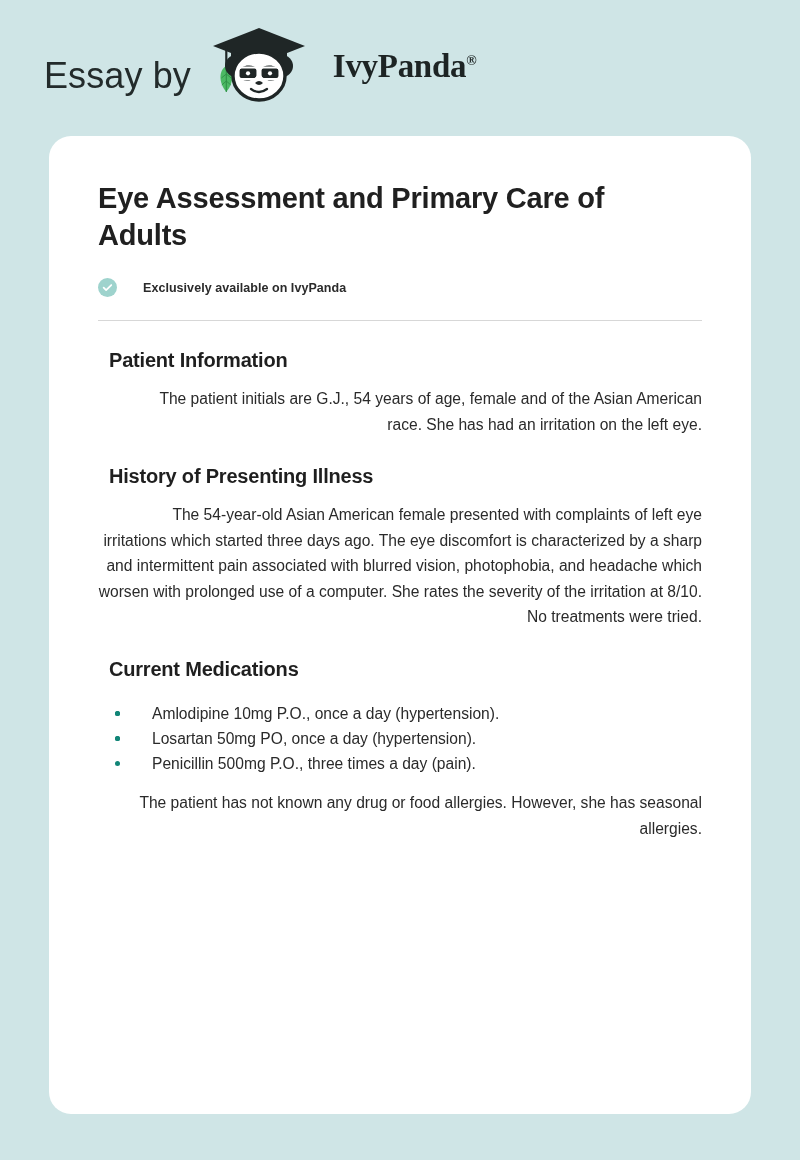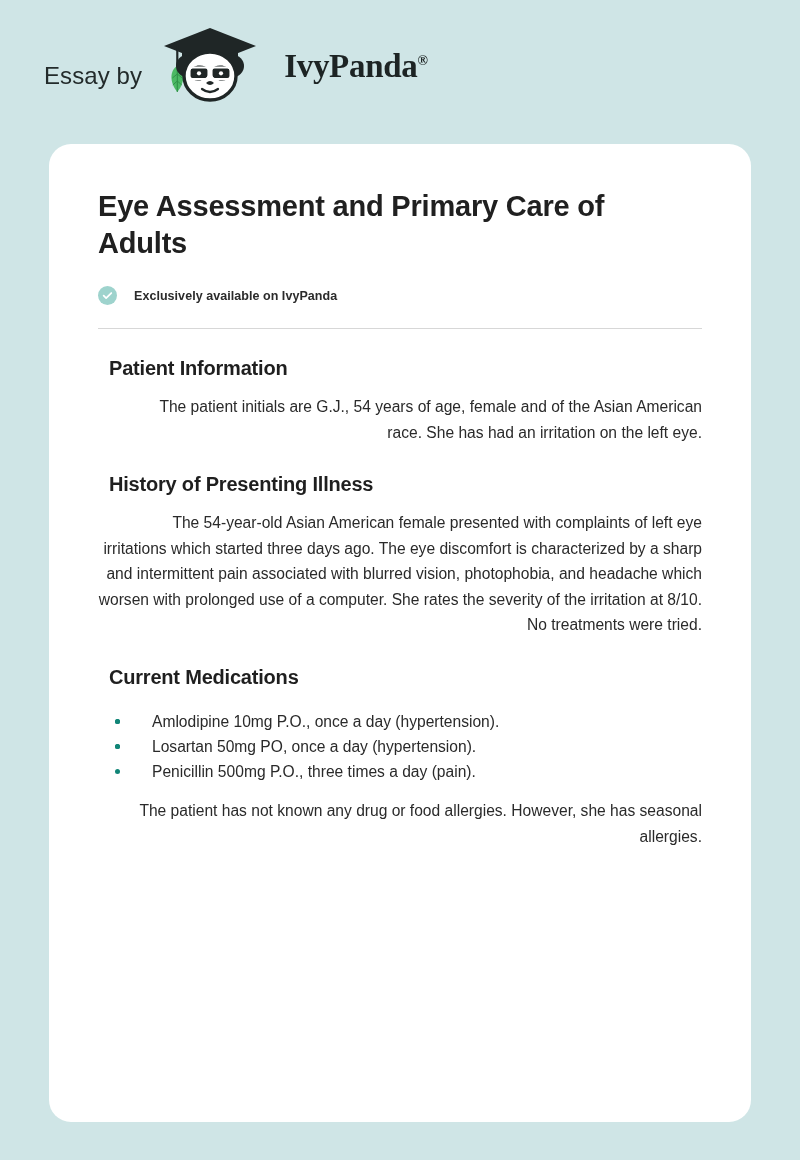--- a/index.html
+++ b/index.html
@@ -17,21 +17,21 @@
   }
 
   
   .brand-bar {
     height: 132px;
     display: flex;
     align-items: center;
     padding-left: 44px;
   }
   .brand-essay-by {
-    font-size: 24px;
+    font-size: 36px;
     font-weight: 400;
     color: #232b2b;
     letter-spacing: 0.1px;
     line-height: 1;
     margin-top: 19px;
   }
   .brand-logo-wrap {
     display: flex;
     align-items: center;
     margin-left: 18px;
@@ -58,21 +58,21 @@
     font-size: 14px;
     font-weight: bold;
     vertical-align: super;
     line-height: 1;
   }
 
   
   .paper-card {
     position: absolute;
     left: 49px;
-    top: 144px;
+    top: 136px;
     width: 702px;
     height: 978px;
     background: #ffffff;
     border-radius: 22px;
     padding: 30px 49px 0 49px;
     overflow: hidden;
   }
 
   .doc-title {
     font-size: 29px;
@@ -81,21 +81,21 @@
     line-height: 1.28;
     letter-spacing: -0.2px;
     margin: 14px 0 0 0;
     max-width: 600px;
   }
 
   .exclusive-row {
     display: flex;
     align-items: center;
     margin-top: 24px;
-    gap: 17px;
+    gap: 26px;
   }
   .check-badge {
     width: 19px;
     height: 19px;
     border-radius: 50%;
     background: #9ed3cd;
     display: flex;
     align-items: center;
     justify-content: center;
     flex: 0 0 auto;

